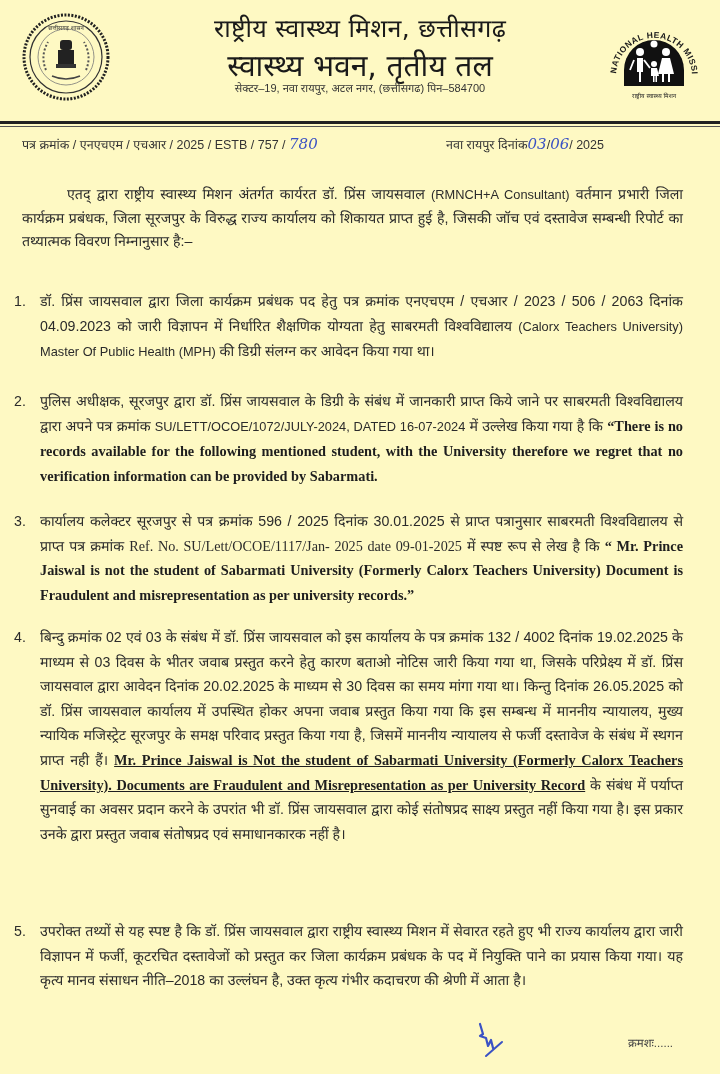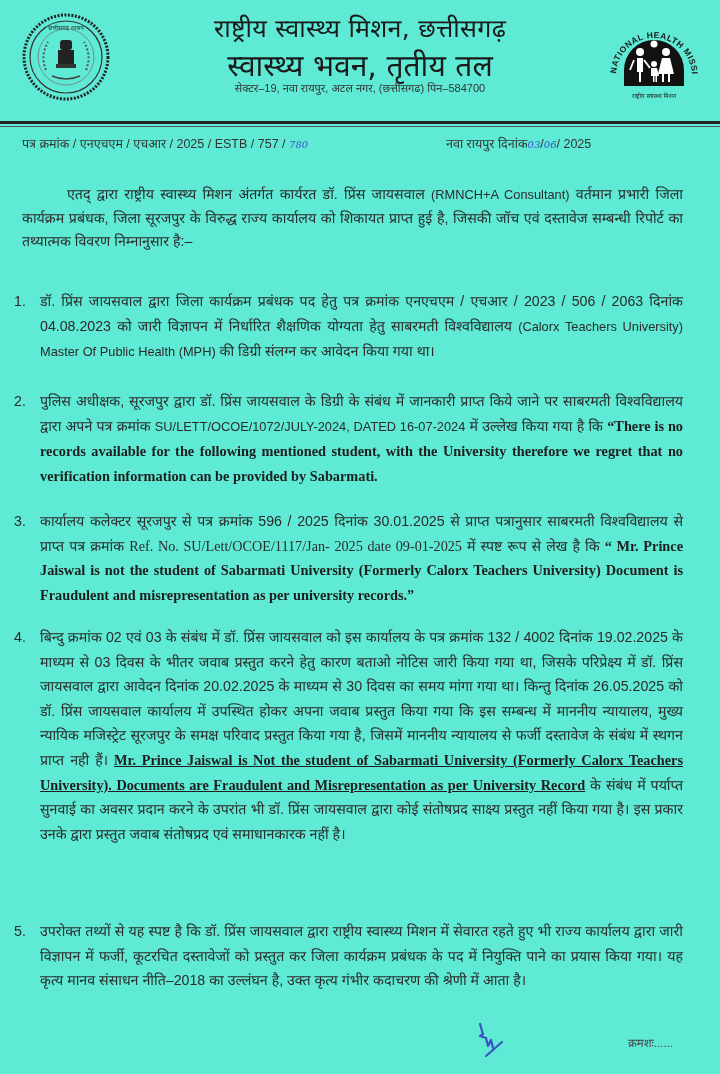--- a/index.html
+++ b/index.html
@@ -1,21 +1,21 @@
 <!DOCTYPE html>
 <html><head>
 <meta charset="utf-8">
 <style>
   html, body { margin: 0; padding: 0; background: #ffffff; }
   body {
     width: 720px; height: 1074px; overflow: hidden; position: relative;
     font-family: "Liberation Sans", "DejaVu Sans", sans-serif;
     color: #2a2a2a;
   }
-  .page { position: absolute; left: 0; top: 0; width: 720px; height: 1074px; background: #5eead4; }
+  .page { position: absolute; left: 0; top: 0; width: 720px; height: 1074px; background: #fef9c3; }
 
   
   .header { position: absolute; left: 0; top: 0; width: 720px; height: 125px; }
   .emblem-left { position: absolute; left: 22px; top: 12px; width: 88px; height: 90px; }
   .emblem-right { position: absolute; left: 604px; top: 14px; width: 100px; height: 92px; }
   .org-title {
     position: absolute; left: 140px; width: 440px; text-align: center;
     font-family: "DejaVu Sans", sans-serif; color: #1a1a1a;
   }
   .org-title.line1 { top: 10px; font-size: 25px; letter-spacing: 0.3px; }
@@ -24,21 +24,21 @@
   .contact { position: absolute; left: 140px; width: 440px; top: 99px; text-align: center; font-size: 8.5px; color: #444; }
   .contact .email { text-decoration: underline; font-size: 10.5px; color: #222; }
   .rule-thick { position: absolute; left: 0; top: 121px; width: 720px; height: 3px; background: #222; }
   .rule-thin { position: absolute; left: 0; top: 126px; width: 720px; height: 1px; background: #555; }
 
   
   .ref-row { position: absolute; top: 135px; left: 22px; width: 690px; font-size: 12.5px; color: #333; }
   .ref-left { position: absolute; left: 0; top: 0; }
   .ref-right { position: absolute; left: 424px; top: 0; }
   .handwritten {
-    color: #3a52c4; font-family: "DejaVu Serif", serif; font-style: italic; font-size: 10px;
+    color: #3a52c4; font-family: "DejaVu Serif", serif; font-style: italic; font-size: 15px;
   }
   .order-title {
     position: absolute; top: 160px; left: 0; width: 720px; text-align: center;
     font-size: 15px; font-weight: bold; color: #222;
   }
 
   
   .body-text {
     position: absolute; left: 22px; width: 661px; font-size: 14.2px; line-height: 23.6px;
     text-align: justify; color: #2b2b2b;
@@ -117,21 +117,21 @@
     </span>
   </div>
 
 
   <div class="body-text intro">
     <span>एतद् द्वारा राष्ट्रीय स्वास्थ्य मिशन अंतर्गत कार्यरत डॉ. प्रिंस जायसवाल </span><span class="en">(RMNCH+A Consultant)</span><span> वर्तमान प्रभारी जिला कार्यक्रम प्रबंधक, जिला सूरजपुर के विरुद्ध राज्य कार्यालय को शिकायत प्राप्त हुई है, जिसकी जॉच एवं दस्तावेज सम्बन्धी रिपोर्ट का तथ्यात्मक विवरण निम्नानुसार है:–</span>
   </div>
 
   <div class="item item1">
     <span class="item-num">1.</span>
-    <span>डॉ. प्रिंस जायसवाल द्वारा जिला कार्यक्रम प्रबंधक पद हेतु पत्र क्रमांक एनएचएम / एचआर / 2023 / 506 / 2063 दिनांक 04.08.2023 को जारी विज्ञापन में निर्धारित शैक्षणिक योग्यता हेतु साबरमती विश्वविद्यालय </span><span class="en">(Calorx Teachers University) Master Of Public Health (MPH)</span><span> की डिग्री संलग्न कर आवेदन किया गया था।</span>
+    <span>डॉ. प्रिंस जायसवाल द्वारा जिला कार्यक्रम प्रबंधक पद हेतु पत्र क्रमांक एनएचएम / एचआर / 2023 / 506 / 2063 दिनांक 04.09.2023 को जारी विज्ञापन में निर्धारित शैक्षणिक योग्यता हेतु साबरमती विश्वविद्यालय </span><span class="en">(Calorx Teachers University) Master Of Public Health (MPH)</span><span> की डिग्री संलग्न कर आवेदन किया गया था।</span>
   </div>
 
   <div class="item item2">
     <span class="item-num">2.</span>
     <span>पुलिस अधीक्षक, सूरजपुर द्वारा डॉ. प्रिंस जायसवाल के डिग्री के संबंध में जानकारी प्राप्त किये जाने पर साबरमती विश्वविद्यालय द्वारा अपने पत्र क्रमांक </span><span class="en">SU/LETT/OCOE/1072/JULY-2024, DATED 16-07-2024</span><span> में उल्लेख किया गया है कि </span><span class="quote">“There is no records available for the following mentioned student, with the University therefore we regret that no verification information can be provided by Sabarmati.</span>
   </div>
 
   <div class="item item3">
     <span class="item-num">3.</span>
     <span>कार्यालय कलेक्टर सूरजपुर से पत्र क्रमांक 596 / 2025 दिनांक 30.01.2025 से प्राप्त पत्रानुसार साबरमती विश्वविद्यालय से प्राप्त पत्र क्रमांक </span><span style="font-family:'Liberation Serif',serif;">Ref. No. SU/Lett/OCOE/1117/Jan- 2025 date 09-01-2025</span><span> में स्पष्ट रूप से लेख है कि </span><span class="quote">“ Mr. Prince Jaiswal is not the student of Sabarmati University (Formerly Calorx Teachers University) Document is Fraudulent and misrepresentation as per university records.”</span>

